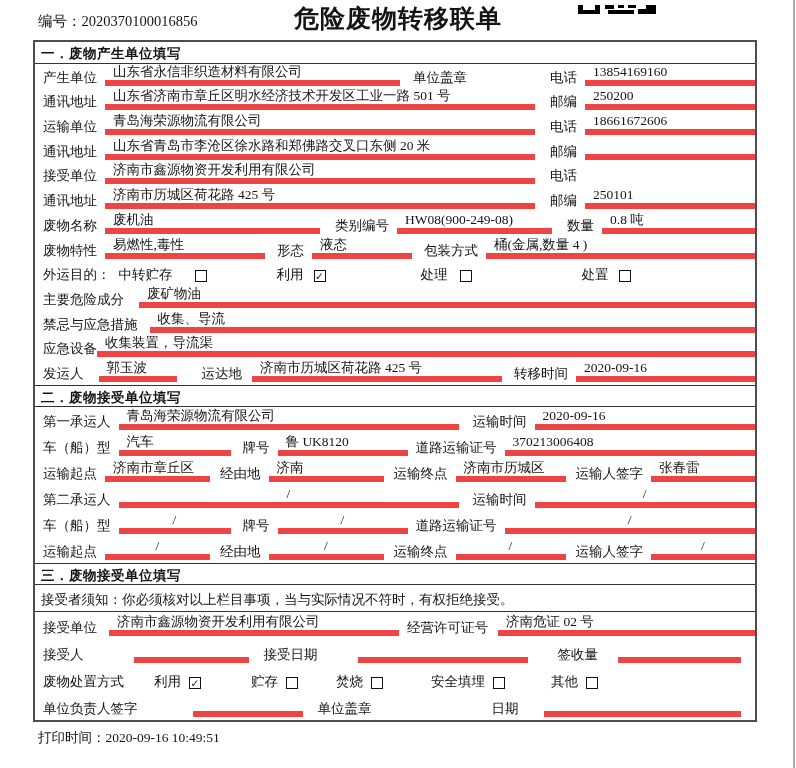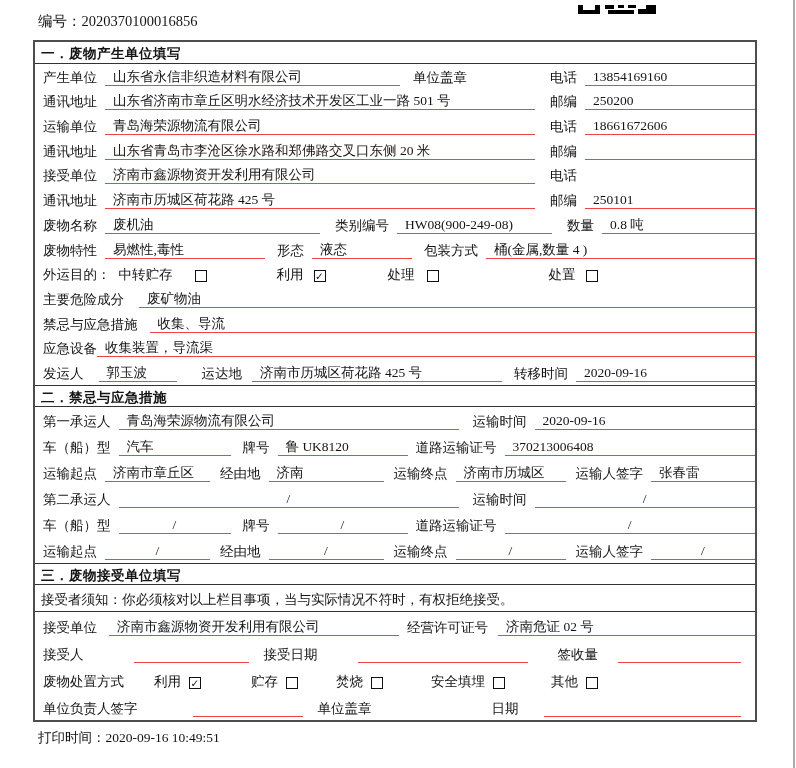--- a/index.html
+++ b/index.html
@@ -11,34 +11,35 @@
   .serial{position:absolute;left:38px;top:12px;font-size:14.5px;white-space:nowrap;}
   .doc-title{position:absolute;left:0;right:0;top:2px;text-align:center;font-size:25px;font-weight:bold;letter-spacing:1px;}
   .qr{position:absolute;left:578px;top:0;width:78px;height:9px;}
   .form{margin-left:33px;width:724px;border:2px solid #4d4d4d;box-sizing:border-box;background:#fff;}
   .sec-h{height:22px;box-sizing:border-box;font-weight:bold;font-size:13.5px;padding:3px 0 0 6px;border-bottom:1px solid #333;letter-spacing:.5px;}
   .bt{border-top:1px solid #333;}
   .note{height:27px;box-sizing:border-box;padding:6px 0 0 6px;font-size:13.5px;border-bottom:1px solid #333;}
   .row{display:flex;align-items:flex-end;box-sizing:border-box;padding:0 0 3px 4px;font-size:13.5px;line-height:16px;}
   .r1{height:24.7px}.r2{height:26px}.r3{height:27px}
   .lbl{white-space:nowrap;margin-left:4px;flex:0 0 auto;}
-  .u{border-bottom:1px solid #ef4444;margin-left:8px;padding:0 2px 0 8px;white-space:nowrap;overflow:hidden;box-sizing:border-box;flex:0 0 auto;}
+  .u{border-bottom:6px solid #ef4444;margin-left:8px;padding:0 2px 0 8px;white-space:nowrap;overflow:hidden;box-sizing:border-box;flex:0 0 auto;}
   .u:empty::after{content:"\00a0";}
   .fx{flex:1 1 auto;min-width:0;}
   .ctr{text-align:center;padding-left:2px;}
   .cb{width:12px;height:12px;border:1px solid #111;margin-left:8px;font-size:10.5px;line-height:11px;text-align:center;box-sizing:border-box;flex:0 0 auto;position:relative;top:-1px;font-family:"DejaVu Sans",sans-serif;}
   .footer{padding:7px 0 0 38px;font-size:13.5px;white-space:nowrap;}
   .edge{position:absolute;top:0;right:1px;width:2px;height:768px;background:#ababab;}
   svg rect{fill:#000;}
 </style>
 </head>
 <body>
 
 <div class="topbar">
   <div class="serial"><span>编号：</span><span>2020370100016856</span></div>
+  <div class="doc-title">危险废物转移联单</div>
   <div class="qr">
     <svg width="78" height="9" viewBox="0 0 78 9">
       <rect x="0" y="0" width="5" height="9"></rect>
         <rect x="0" y="5" width="22" height="4"></rect>
         <rect x="17" y="0" width="5" height="9"></rect>
       <rect x="27" y="0" width="9" height="4"></rect>
         <rect x="30" y="5" width="26" height="4"></rect>
         <rect x="40" y="0" width="6" height="3"></rect>
       <rect x="50" y="0" width="8" height="3"></rect>
         <rect x="60" y="4" width="12" height="5"></rect>
@@ -110,21 +111,21 @@
     <span class="lbl" style="margin-left:12px">包装方式</span>
     <span class="u fx">桶(金属,数量 4 )</span>
   </div>
 
   <div class="row r1">
     <span class="lbl">外运目的：</span>
     <span class="lbl" style="margin-left:8px">中转贮存</span>
     <span class="cb" style="margin-left:22px"></span>
     <span class="lbl" style="margin-left:70px">利用</span>
     <span class="cb" style="margin-left:10px">✓</span>
-    <span class="lbl" style="margin-left:62px">处理</span>
+    <span class="lbl" style="margin-left:95px">处理</span>
     <span class="cb" style="margin-left:12px"></span>
     <span class="lbl" style="margin-left:110px">处置</span>
     <span class="cb" style="margin-left:10px"></span>
   </div>
 
   <div class="row r1">
     <span class="lbl">主要危险成分</span>
     <span class="u fx" style="margin-left:15px">废矿物油</span>
   </div>
 
@@ -140,21 +141,21 @@
 
   <div class="row r1">
     <span class="lbl">发运人</span>
     <span class="u" style="width:78px;margin-left:15px">郭玉波</span>
     <span class="lbl" style="margin-left:25px">运达地</span>
     <span class="u" style="width:250px;margin-left:10px">济南市历城区荷花路 425 号</span>
     <span class="lbl" style="margin-left:12px">转移时间</span>
     <span class="u fx">2020-09-16</span>
   </div>
 
-  <div class="sec-h bt">二．禁忌与应急措施</div>
+  <div class="sec-h bt">二．废物接受单位填写</div>
 
   <div class="row r2">
     <span class="lbl">第一承运人</span>
     <span class="u" style="width:340px">青岛海荣源物流有限公司</span>
     <span class="lbl" style="margin-left:14px">运输时间</span>
     <span class="u fx">2020-09-16</span>
   </div>
 
   <div class="row r2">
     <span class="lbl">车（船）型</span>

